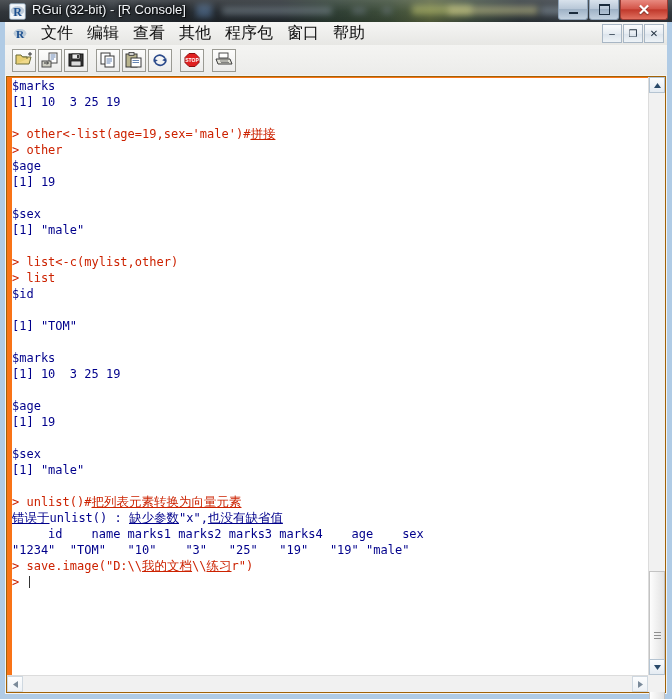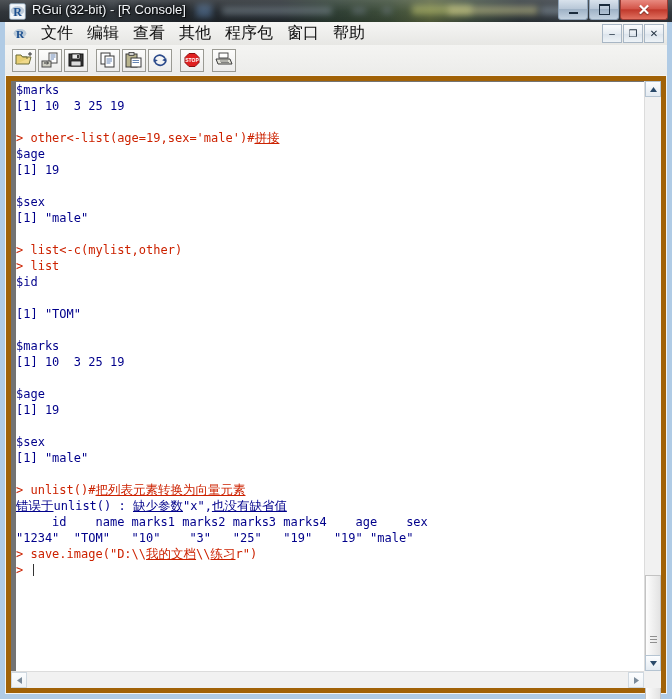--- a/index.html
+++ b/index.html
@@ -193,22 +193,22 @@
     position: absolute;
     left: 0; top: 53px; right: 0; bottom: 0;
     background: #f4f4f2;
   }
 
   
   #console-window {
     position: absolute;
     left: 1px; top: 1px;
     right: 1px; bottom: 1px;
-    background: #737373;
-    border: 5px solid #a16207;
+    background: #f97316;
+    border: 1px solid #a16207;
     box-sizing: border-box;
   }
   #console-text {
     position: absolute;
     left: 5px; top: 1px;
     right: 17px; bottom: 17px;
     overflow: hidden;
     background: #ffffff;
   }
   .line {
@@ -428,20 +428,21 @@
     </div>
 
     <div id="mdi-client">
       <div id="console-window">
 
         <div id="console-text">
             <div class="line">$marks</div>
             <div class="line">[1] 10  3 25 19</div>
             <div class="line"></div>
             <div class="line cmd"><span>&gt; other&lt;-list(age=19,sex='male')#</span><span class="cn">拼接</span></div>
+            <div class="line cmd">&gt; other</div>
             <div class="line">$age</div>
             <div class="line">[1] 19</div>
             <div class="line"></div>
             <div class="line">$sex</div>
             <div class="line">[1] "male"</div>
             <div class="line"></div>
             <div class="line cmd">&gt; list&lt;-c(mylist,other)</div>
             <div class="line cmd">&gt; list</div>
             <div class="line">$id</div>
             <div class="line"></div>

